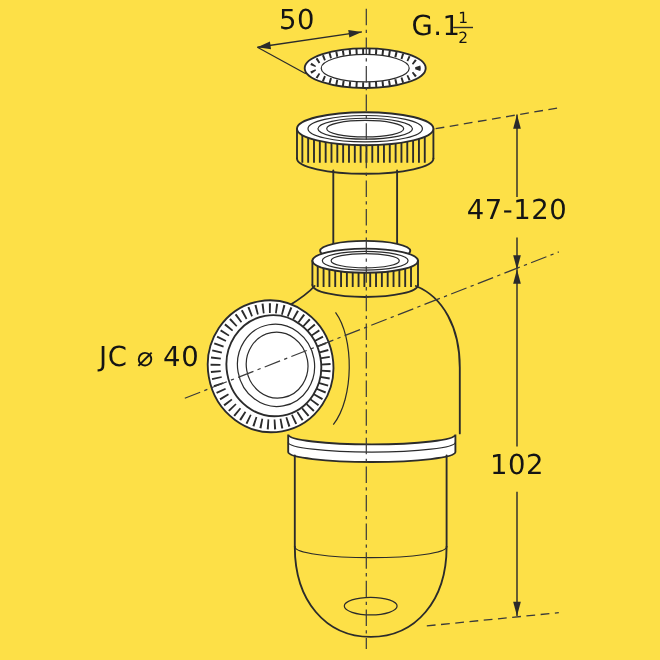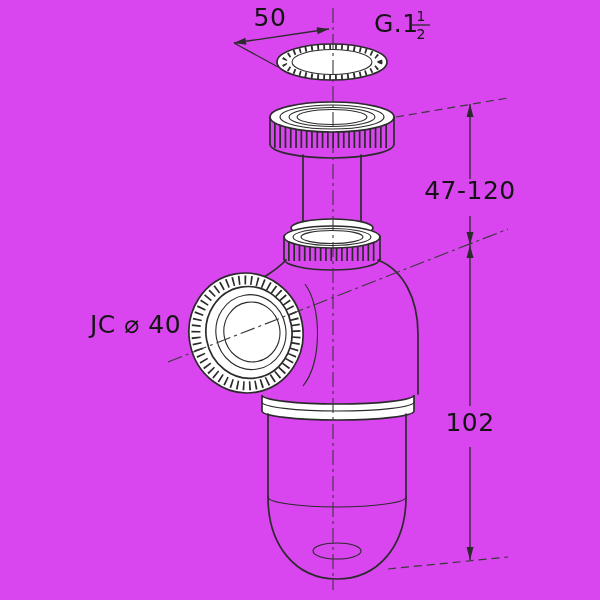--- a/index.html
+++ b/index.html
@@ -1,16 +1,16 @@
 <!DOCTYPE html>
 <html><head>
 <meta charset="utf-8">
 <style>
   html,body { margin:0; padding:0; background:#ffffff; }
-  .stage { width:600px; height:600px; position:relative; background:#d946ef; overflow:hidden; }
+  .stage { width:600px; height:600px; position:relative; background:#fde047; overflow:hidden; }
   svg { display:block; }
   .ln    { fill:none; stroke:#2b2b2b; stroke-width:1.7; stroke-linecap:round; }
   .fillw { fill:#ffffff; stroke:#2b2b2b; stroke-width:1.7; }
   .thin  { fill:none; stroke:#2b2b2b; stroke-width:1.1; }
   .knurl { fill:none; stroke:#2b2b2b; }
   .cline { fill:none; stroke:#3a3a3a; stroke-width:1.1; stroke-dasharray:15 4 3 4; }
   .refline { fill:none; stroke:#3a3a3a; stroke-width:1.2; stroke-dasharray:8 5; }
   .dim   { fill:none; stroke:#2b2b2b; stroke-width:1.3; }
   .arrow { fill:#2b2b2b; stroke:none; }
   .t  { font-family:"DejaVu Sans","Liberation Sans",sans-serif; font-size:25px; fill:#141414; letter-spacing:0.5px; }

